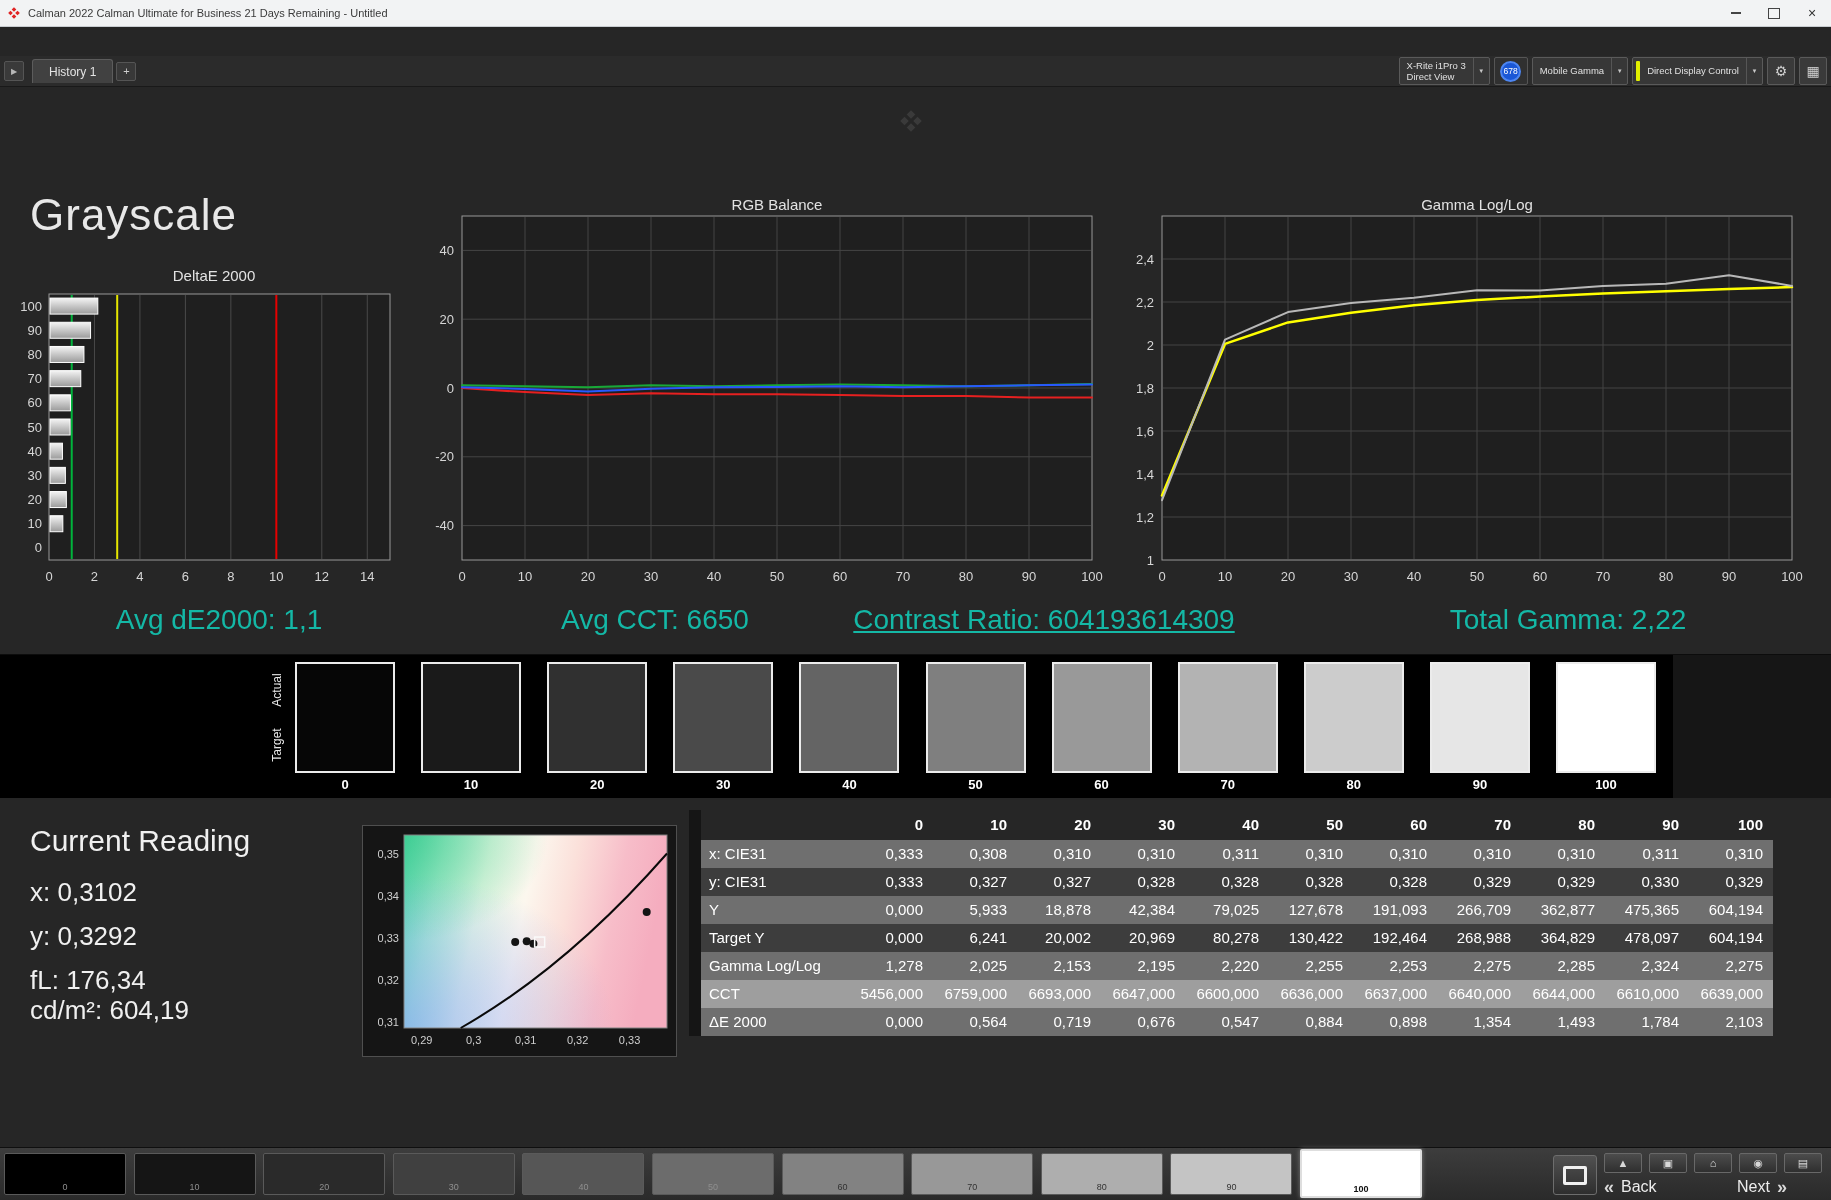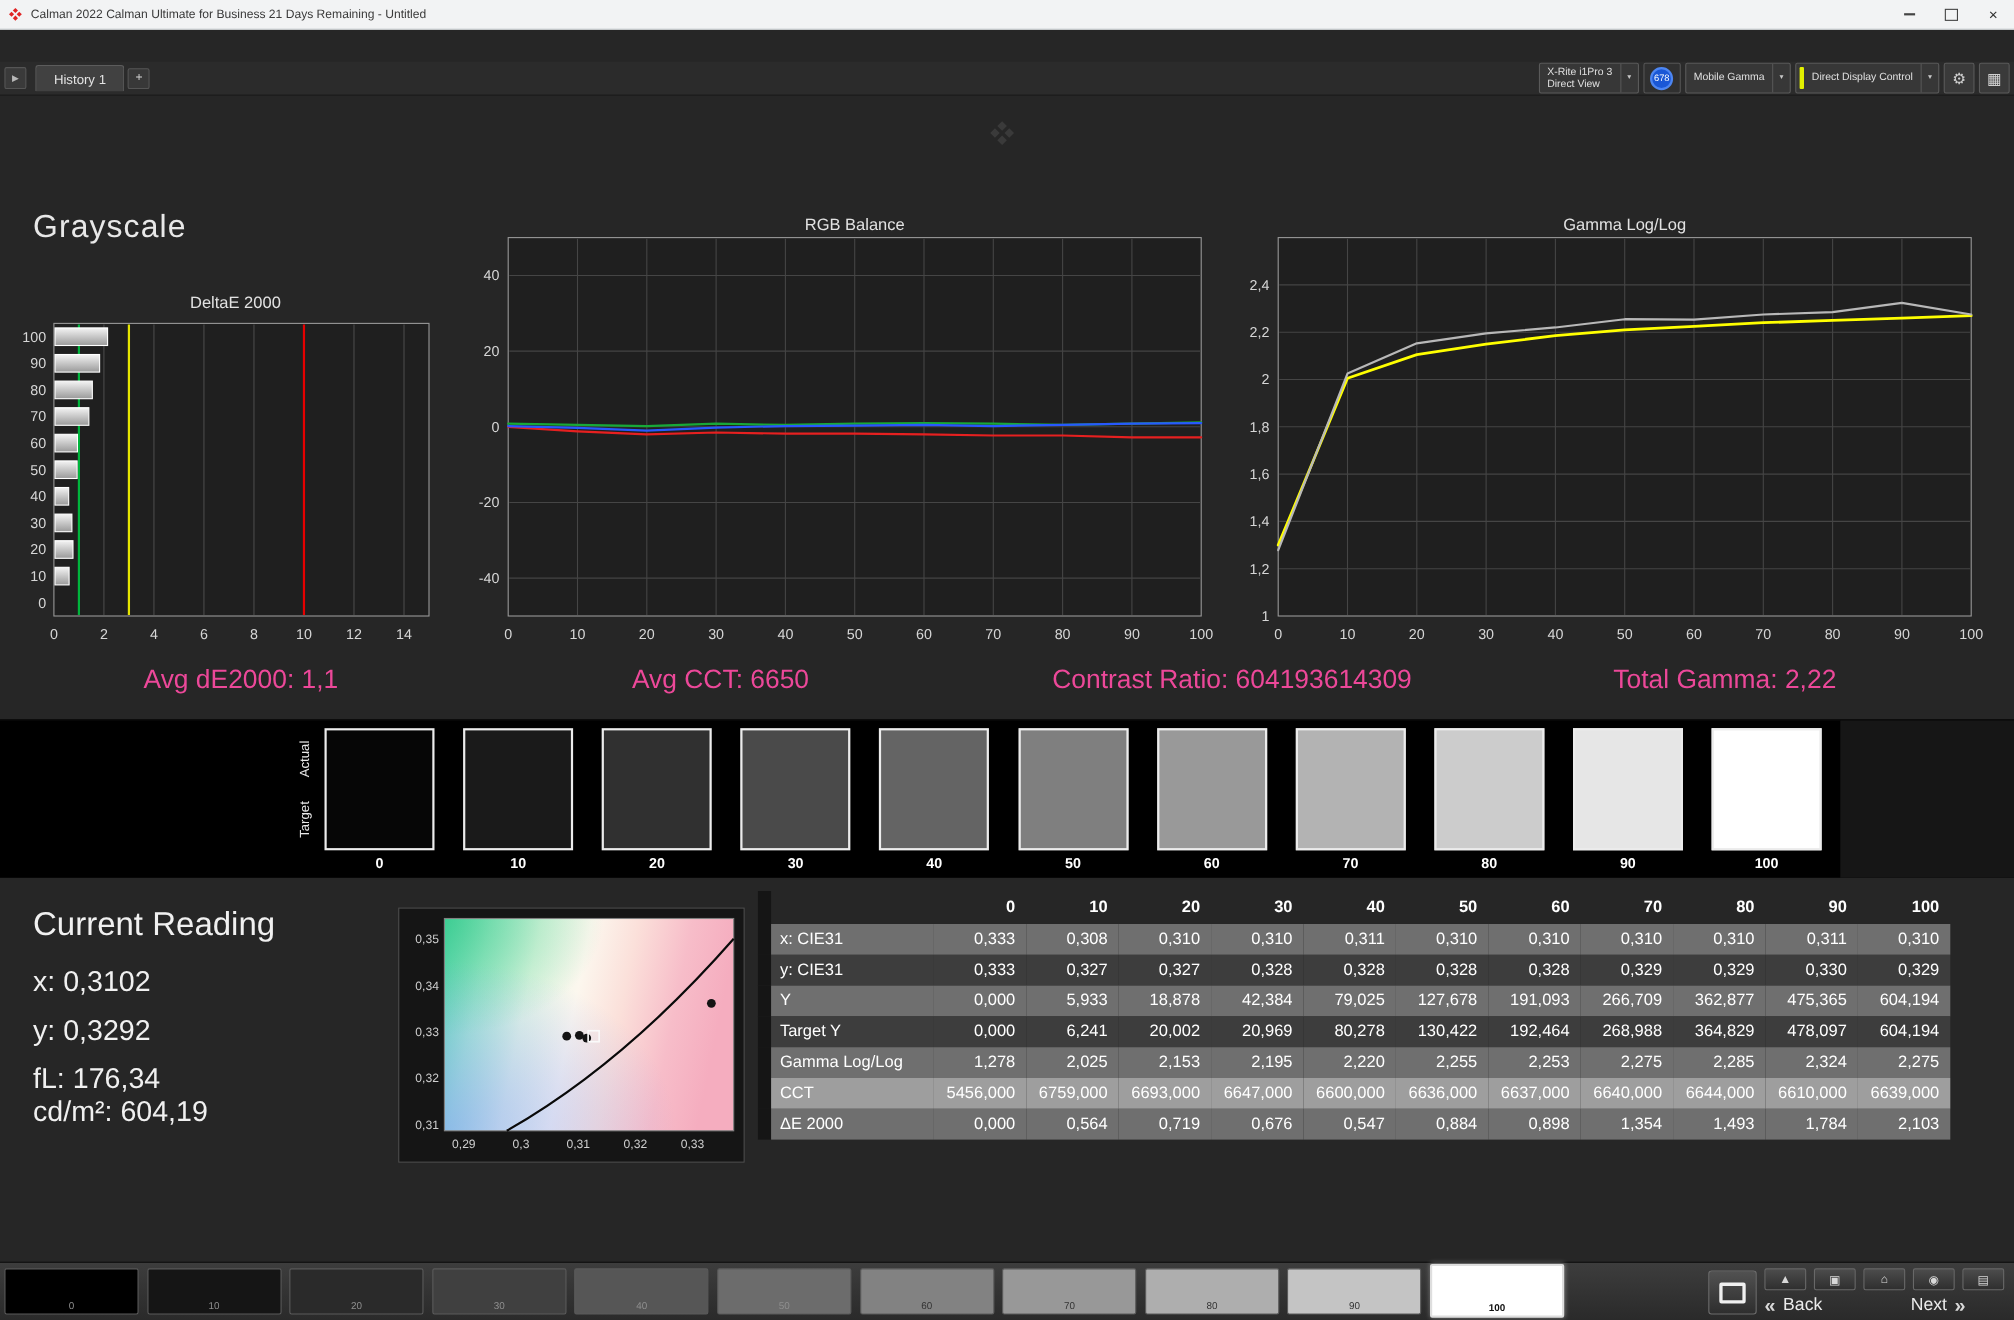--- a/index.html
+++ b/index.html
@@ -34,24 +34,24 @@
   .dropdown{height:26px;background:#373737;border:1px solid #5a5a5a;border-radius:2px;display:flex;align-items:center;}
   .dd-text{padding:0 7px;color:#e0e0e0;font-size:9.5px;line-height:1.2;white-space:nowrap;}
   .dd-arrow{width:15px;height:100%;border-left:1px solid #565656;display:flex;align-items:center;justify-content:center;color:#c8c8c8;font-size:6px;}
   .badge-chip{height:26px;width:32px;background:#303030;border:1px solid #555;border-radius:2px;display:flex;align-items:center;justify-content:center;}
   .badge-circle{width:21px;height:21px;border-radius:50%;background:#1a57d6;border:2px solid #4d86f2;box-sizing:border-box;color:#fff;font-size:8.5px;display:flex;align-items:center;justify-content:center;}
   .yellow-strip{width:4px;height:20px;background:#e2ef00;margin-left:3px;border-radius:1px;}
   .icon-btn{width:26px;height:26px;background:#3a3a3a;border:1px solid #5a5a5a;border-radius:2px;color:#d0d0d0;font-size:14px;display:flex;align-items:center;justify-content:center;}
 
   
   .watermark{position:absolute;left:898px;top:108px;opacity:.85;}
-  .page-heading{position:absolute;left:30px;top:190px;font-size:29px;font-weight:300;color:#e8e8e8;letter-spacing:1px;}
+  .page-heading{position:absolute;left:30px;top:190px;font-size:44px;font-weight:300;color:#e8e8e8;letter-spacing:1px;}
   .chart-title{position:absolute;transform:translateX(-50%);color:#e2e2e2;font-size:15px;white-space:nowrap;}
   .chart-svg{position:absolute;}
-  .stat{position:absolute;top:604px;transform:translateX(-50%);color:#ec4899;font-size:24px;white-space:nowrap;}
+  .stat{position:absolute;top:604px;transform:translateX(-50%);color:#14b8a6;font-size:28px;white-space:nowrap;}
 
   
   .strip{position:absolute;left:0;top:654px;right:0;height:143px;background:#000;border-top:1px solid #0c0c0c;}
   .strip-label{position:absolute;left:277px;color:#e8e8e8;font-size:12px;transform:translate(-50%,-50%) rotate(-90deg);white-space:nowrap;}
   .strip-fill{position:absolute;left:1673px;right:0;top:0;height:100%;background:#161616;}
   .swatch{position:absolute;top:7px;width:100px;height:111px;border:2px solid #ececec;box-sizing:border-box;}
   .swatch-label{position:absolute;top:122px;width:104px;text-align:center;color:#fff;font-size:13px;font-weight:bold;}
 
   
   .cr-heading{position:absolute;left:30px;top:824px;font-size:30px;color:#f0f0f0;}
@@ -282,21 +282,21 @@
       <text x="34" y="278.5" text-anchor="end" fill="#d6d6d6" font-size="13">1,4</text>
       <line x1="43" y1="317" x2="671" y2="317" stroke="#454545"></line>
       <text x="34" y="321.5" text-anchor="end" fill="#d6d6d6" font-size="13">1,2</text>
       <text x="34" y="364.5" text-anchor="end" fill="#d6d6d6" font-size="13">1</text>
       <polyline points="42.0,295.5 105.0,143.9 168.0,122.4 231.0,112.8 294.0,105.2 357.0,99.9 420.0,96.6 483.0,93.4 546.0,91.3 609.0,89.1 672.0,87.0" fill="none" stroke="#ffff00" stroke-width="2.5" stroke-linejoin="round" stroke-linecap="round"></polyline>
       <polyline points="42.0,300.2 105.0,139.6 168.0,112.1 231.0,103.1 294.0,97.7 357.0,90.2 420.0,90.6 483.0,85.9 546.0,83.7 609.0,75.3 672.0,85.9" fill="none" stroke="#b8b8b8" stroke-width="2" stroke-linejoin="round" stroke-linecap="round"></polyline>
     </svg>
 
   <div class="stat" style="left:219px;">Avg dE2000: 1,1</div>
   <div class="stat" style="left:655px;">Avg CCT: 6650</div>
-  <div class="stat" style="left:1120px;">Contrast Ratio: 604193614309</div>
+  <div class="stat" style="left:1044px;text-decoration:underline;">Contrast Ratio: 604193614309</div>
   <div class="stat" style="left:1568px;">Total Gamma: 2,22</div>
 
   <div class="strip" id="swatch-strip">
     <div class="strip-fill"></div>
     <span class="strip-label" style="top:35px;">Actual</span>
     <span class="strip-label" style="top:90px;">Target</span>
   <div class="swatch" style="left: 295px; background: rgb(6, 6, 6);"></div>
       <div class="swatch-label" style="left: 293px;">0</div>
       <div class="swatch" style="left: 421.1px; background: rgb(26, 26, 26);"></div>
       <div class="swatch-label" style="left: 419.1px;">10</div>

